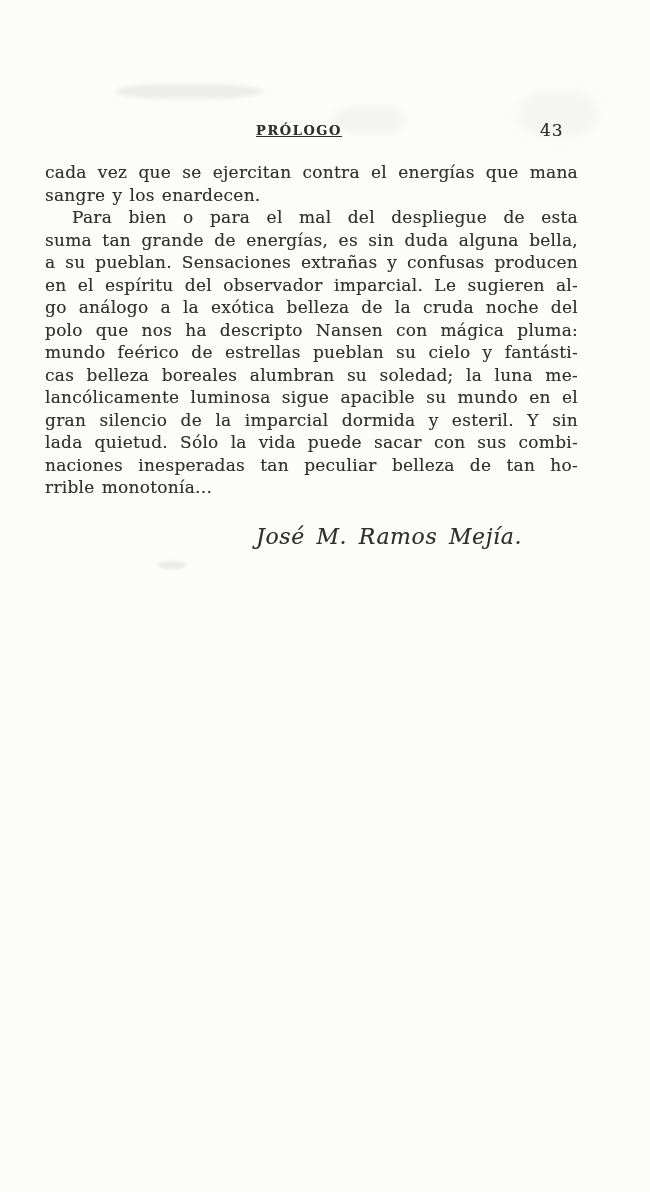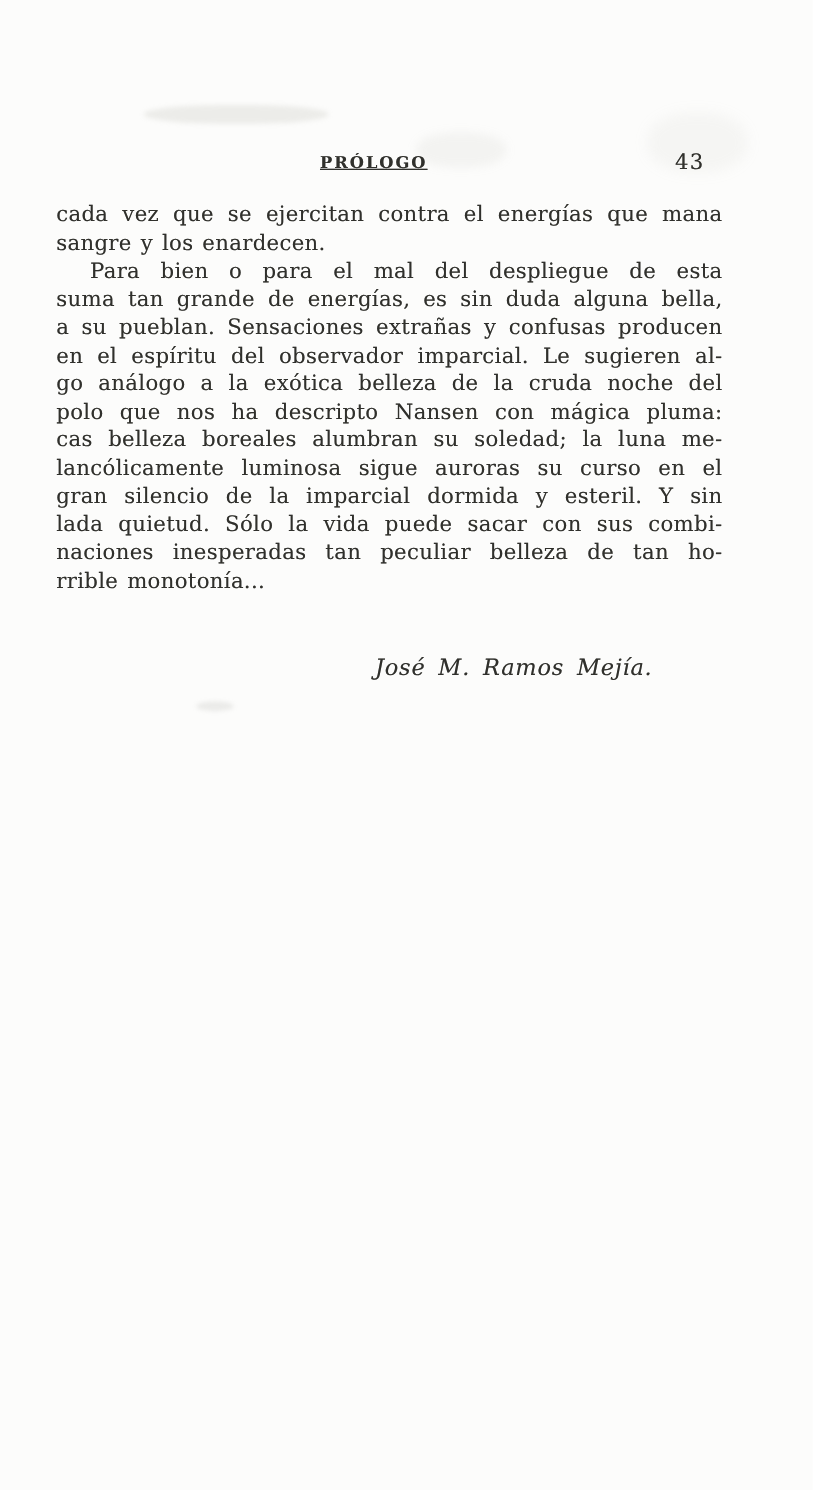--- a/index.html
+++ b/index.html
@@ -79,21 +79,21 @@
   
   .signature {
     position: absolute;
     top: 524px;
     left: 45px;
     width: 533px;
     box-sizing: border-box;
     padding-right: 56px;
     text-align: right;
     font-style: italic;
-    font-size: 18px;
+    font-size: 22px;
     letter-spacing: 0.6px;
     word-spacing: 4px;
     color: var(--ink);
     text-shadow: 0 0 0.45px rgba(25,25,20,0.4);
   }
   
   .smudge {
     position: absolute;
     pointer-events: none;
   }
@@ -138,22 +138,23 @@
 
   <div class="text-block">
       <div class="line just">cada vez que se ejercitan contra el energías que mana</div>
       <div class="line just end">sangre y los enardecen.</div>
       <div class="line just indent">Para bien o para el mal del despliegue de esta</div>
       <div class="line just">suma tan grande de energías, es sin duda alguna bella,</div>
       <div class="line just">a su pueblan. Sensaciones extrañas y confusas producen</div>
       <div class="line just">en el espíritu del observador imparcial. Le sugieren al-</div>
       <div class="line just">go análogo a la exótica belleza de la cruda noche del</div>
       <div class="line just">polo que nos ha descripto Nansen con mágica pluma:</div>
+      <div class="line just">mundo feérico de estrellas pueblan su cielo y fantásti-</div>
       <div class="line just">cas belleza boreales alumbran su soledad; la luna me-</div>
-      <div class="line just">lancólicamente luminosa sigue auroras su curso en el</div>
+      <div class="line just">lancólicamente luminosa sigue apacible su mundo en el</div>
       <div class="line just">gran silencio de la imparcial dormida y esteril. Y sin</div>
       <div class="line just">lada quietud. Sólo la vida puede sacar con sus combi-</div>
       <div class="line just">naciones inesperadas tan peculiar belleza de tan ho-</div>
       <div class="line just end">rrible monotonía...</div>
     </div>
 
   <div class="signature">José M. Ramos Mejía.</div>
 
 </div>
 

